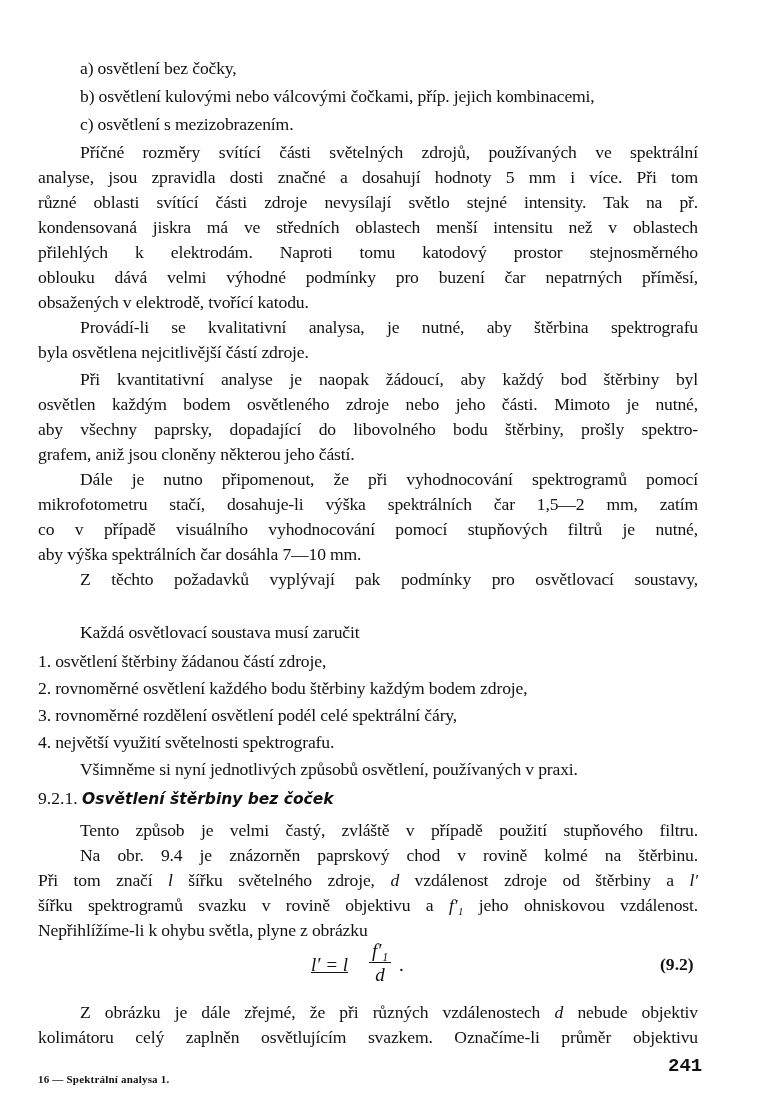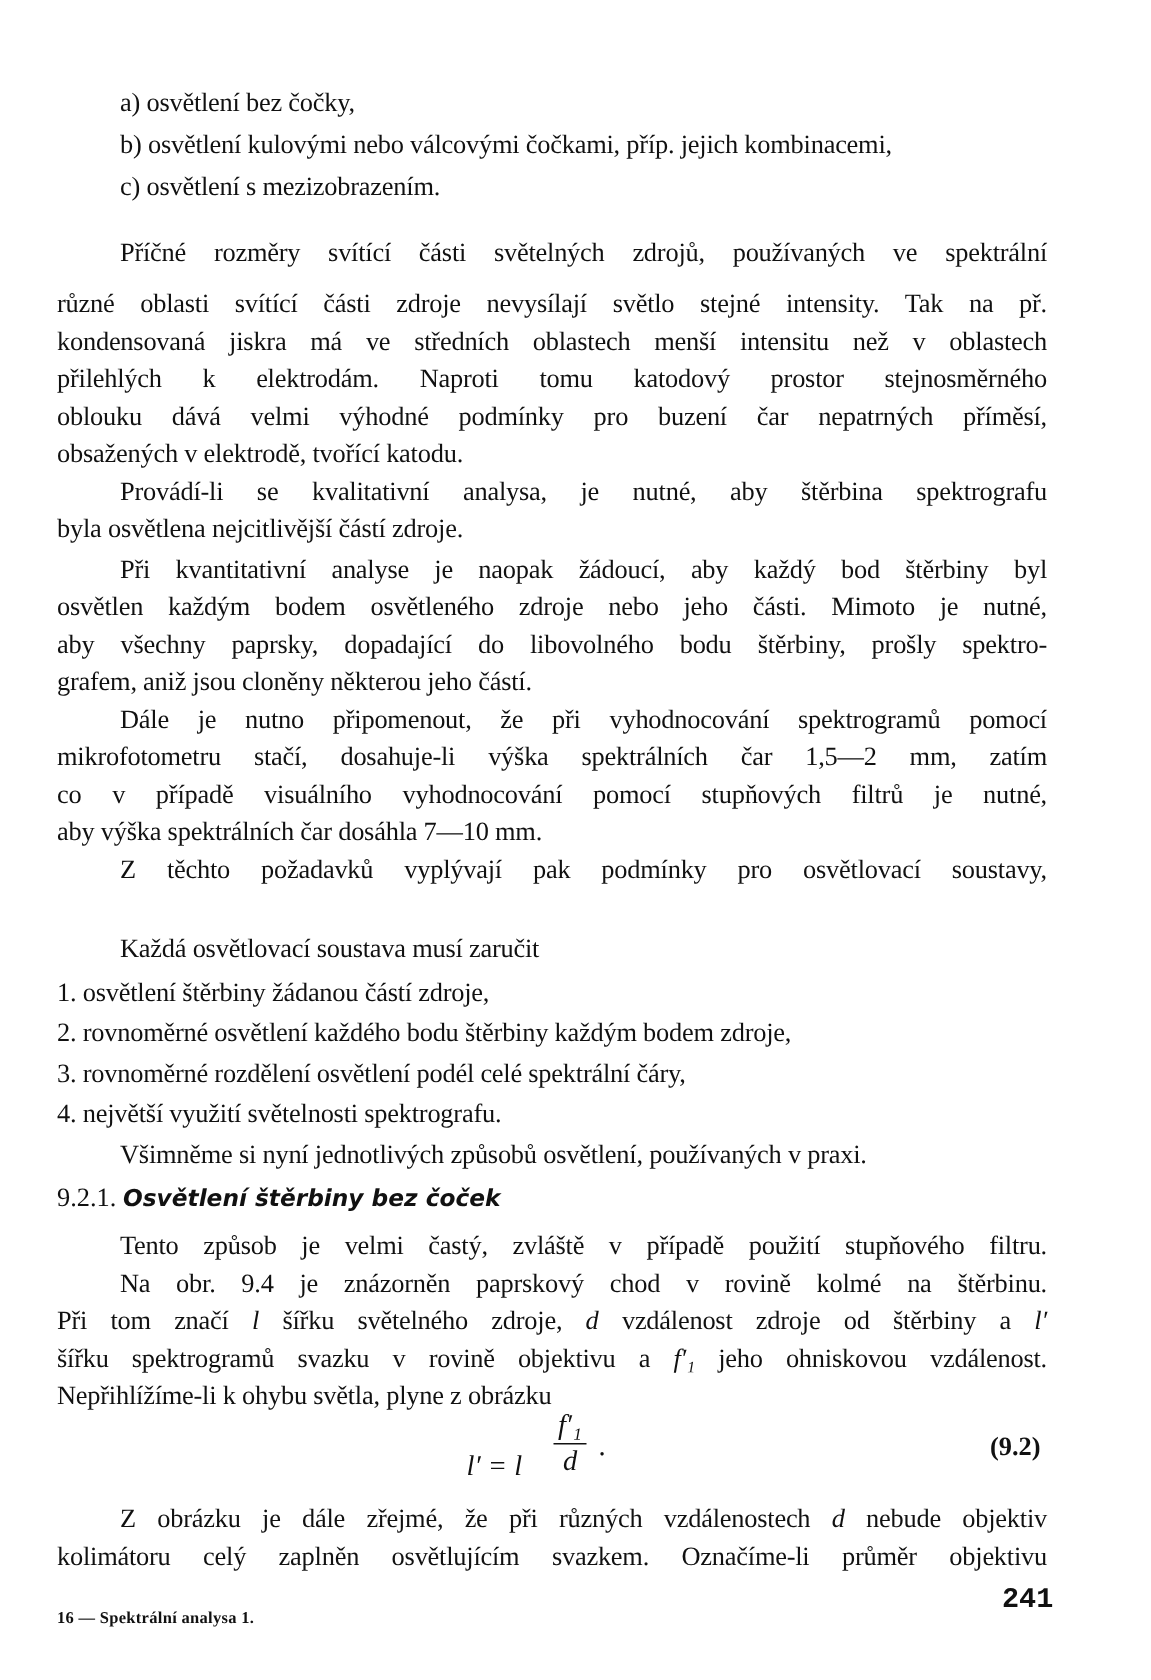--- a/index.html
+++ b/index.html
@@ -24,21 +24,21 @@
   }
   .heading .num { font-family: "Liberation Serif", serif; }
   .heading .title {
     font-family: "DejaVu Sans", sans-serif; font-weight: bold; font-style: italic;
     font-size: 15.5px;
   }
   .formula {
     position: absolute; left: 273px; top: 940px; height: 56px; width: 120px;
     font-size: 19px;
   }
-  .formula .lhs { position: absolute; left: 0; top: 25px; font-style: italic; }
+  .formula .lhs { position: absolute; left: 0; top: 12px; font-style: italic; text-decoration: underline; }
   .formula .frac {
     position: absolute; left: 58px; top: 0px; text-align: center; width: 22px;
     font-style: italic;
   }
   .formula .frac .num { display: block; line-height: 22px; border-bottom: 1px solid #111; }
   .formula .frac .den { display: block; line-height: 24px; }
   .formula .dot { position: absolute; left: 88px; top: 12px; }
   .eqno { position: absolute; left: 622px; top: 952px; font-size: 17.6px; font-weight: bold; }
   .footer-left {
     position: absolute; left: 0; top: 1067px; font-size: 11px; font-weight: bold;
@@ -51,21 +51,22 @@
 </style>
 </head>
 <body>
 
 <div class="page">
 
   <div class="line item-list" style="top:56px">a) osvětlení bez čočky,</div>
   <div class="line item-list" style="top:84px">b) osvětlení kulovými nebo válcovými čočkami, příp. jejich kombinacemi,</div>
   <div class="line item-list" style="top:112px">c) osvětlení s mezizobrazením.</div>
 
-  <div class="line indent just" style="top:156px;width:618px">Příčné rozměry svítící části světelných zdrojů, používaných ve spektrální</div>
+  <div class="line indent just" style="top:140px;width:618px">Příčné rozměry svítící části světelných zdrojů, používaných ve spektrální</div>
+  <div class="line just" style="top:165px">analyse, jsou zpravidla dosti značné a dosahují hodnoty 5 mm i více. Při tom</div>
   <div class="line just" style="top:190px">různé oblasti svítící části zdroje nevysílají světlo stejné intensity. Tak na př.</div>
   <div class="line just" style="top:215px">kondensovaná jiskra má ve středních oblastech menší intensitu než v oblastech</div>
   <div class="line just" style="top:240px">přilehlých k elektrodám. Naproti tomu katodový prostor stejnosměrného</div>
   <div class="line" style="top:290px">obsažených v elektrodě, tvořící katodu.</div>
   <div class="line just" style="top:265px">oblouku dává velmi výhodné podmínky pro buzení čar nepatrných příměsí,</div>
 
   <div class="line indent just" style="top:315px;width:618px">Provádí-li se kvalitativní analysa, je nutné, aby štěrbina spektrografu</div>
   <div class="line" style="top:340px">byla osvětlena nejcitlivější částí zdroje.</div>
 
   <div class="line indent just" style="top:367px;width:618px">Při kvantitativní analyse je naopak žádoucí, aby každý bod štěrbiny byl</div>

